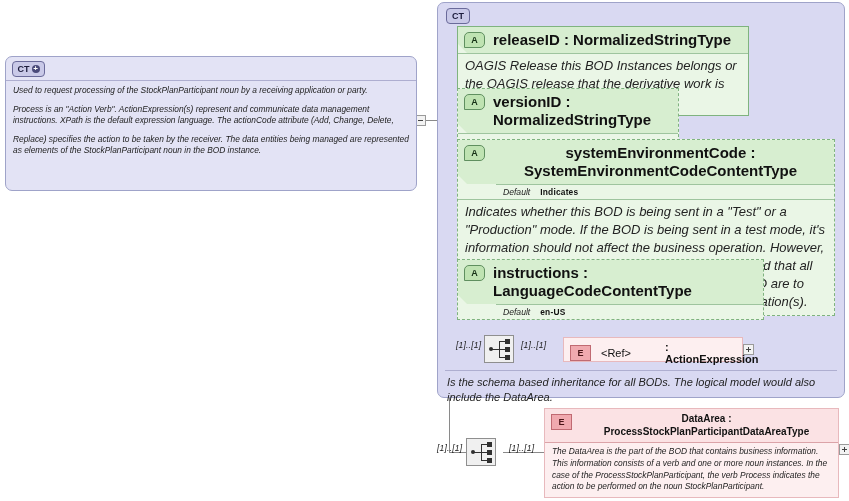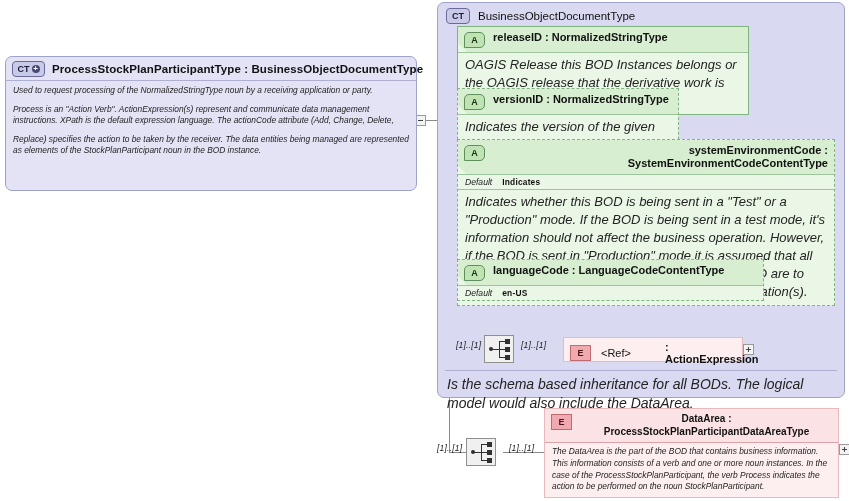--- a/index.html
+++ b/index.html
@@ -135,21 +135,21 @@
     background: #c9c9e8;
     font-size: 9px;
     font-weight: bold;
     color: #1c1c3c;
     line-height: 1;
   }
   .panel-foot {
     border-top: 1px solid #aeaed0;
     margin: 0 8px;
     padding: 4px 2px 6px 2px;
-    font-size: 14px;
+    font-size: 11px;
     font-style: italic;
     line-height: 1.38;
     color: #232323;
   }
 
   
   .attr {
     position: absolute;
     background: #eaf6e6;
     box-sizing: border-box;
@@ -177,33 +177,34 @@
     border: 1px solid #5f8f5f;
     border-radius: 5px 5px 5px 0;
     background: #bfe3b2;
     font-size: 9px;
     font-weight: bold;
     color: #153015;
     line-height: 1;
     margin-top: 1px;
   }
   .attr-name {
-    font-size: 11px;
+    font-size: 15px;
     font-weight: bold;
     color: #111;
     line-height: 1.2;
   }
-  .attr-name.wrap { text-align: right; width: 100%; }
+  .attr-name.wrap { text-align: center; width: 100%; }
   .attr-default {
     display: flex;
     align-items: baseline;
     gap: 10px;
     border-top: 1px solid #9ec49e;
     padding: 2px 7px 2px 7px;
     font-size: 8.6px;
+    margin-left: 38px;
   }
   .attr-default .lbl { font-style: italic; color: #222; }
   .attr-default .val { font-weight: bold; font-family: "Liberation Sans", sans-serif; color: #111; font-size: 8.4px; letter-spacing: .2px;}
   .attr-doc {
     border-top: 1px solid #9ec49e;
     padding: 3px 0 4px 7px;
     font-size: 13px;
     font-style: italic;
     line-height: 1.38;
     color: #232323;
@@ -317,33 +318,31 @@
   <div class="line-h" style="left:450px; top:288px; width:8px;"></div>
   <div class="line-h" style="left:450px; top:349px; width:34px;"></div>
   <div class="line-h" style="left:514px; top:349px; width:50px;"></div>
 
   <div class="ct-box abs" style="left:5px; top:56px; width:412px; height:135px;">
     <div class="ct-title">
       <span class="ct-badge">
         <span>CT</span>
           <span class="pm">+</span>
       </span>
-      <span>ProcessStockPlanParticipantType : BusinessObjectDocumentType</span>
     </div>
     <div class="ct-doc">
-      <p>Used to request processing of the NormalizedStringType noun by a receiving application or party.</p>
+      <p>Used to request processing of the StockPlanParticipant noun by a receiving application or party.</p>
       <p>Process is an "Action Verb". ActionExpression(s) represent and communicate data management instructions. XPath is the default expression language. The actionCode attribute (Add, Change, Delete,</p>
       <p>Replace) specifies the action to be taken by the receiver. The data entities being managed are represented as elements of the StockPlanParticipant noun in the BOD instance.</p>
     </div>
   </div>
 
   <div class="panel abs" style="left:437px; top:2px; width:408px; height:396px;">
     <div class="panel-title">
       <span class="panel-badge">CT</span>
-      <span>BusinessObjectDocumentType</span>
     </div>
   </div>
 
   <div class="abs" style="left:445px; top:370px; width:392px;">
     <div class="panel-foot" style="margin:0;">Is the schema based inheritance for all BODs. The logical model would also include the DataArea.</div>
   </div>
 
   <div class="attr notch" style="left:457px; top:26px; width:292px;">
     <div class="attr-head">
       <span class="attr-badge">A</span>
@@ -368,21 +367,21 @@
     <div class="attr-default">
       <span class="lbl">Default</span>
       <span class="val">Indicates</span>
     </div>
     <div class="attr-doc">Indicates whether this BOD is being sent in a "Test" or a "Production" mode. If the BOD is being sent in a test mode, it's information should not affect the business operation. However, if the BOD is sent in "Production" mode it is assumed that all test has been complete and the contents of the BOD are to affect the operation of the receiving business application(s).</div>
   </div>
 
   <div class="attr notch dashed" style="left:457px; top:259px; width:307px;">
     <div class="attr-head">
       <span class="attr-badge">A</span>
-      <span class="attr-name">languageCode : LanguageCodeContentType</span>
+      <span class="attr-name">instructions : LanguageCodeContentType</span>
     </div>
     <div class="attr-default">
       <span class="lbl">Default</span>
       <span class="val">en-US</span>
     </div>
   </div>
 
   <div class="card" style="left:456px; top:340px;">[1]..[1]</div>
   <div class="seq" style="left:484px; top:335px;">
     <span class="dot" style="left:4px; top:11px;"></span>

